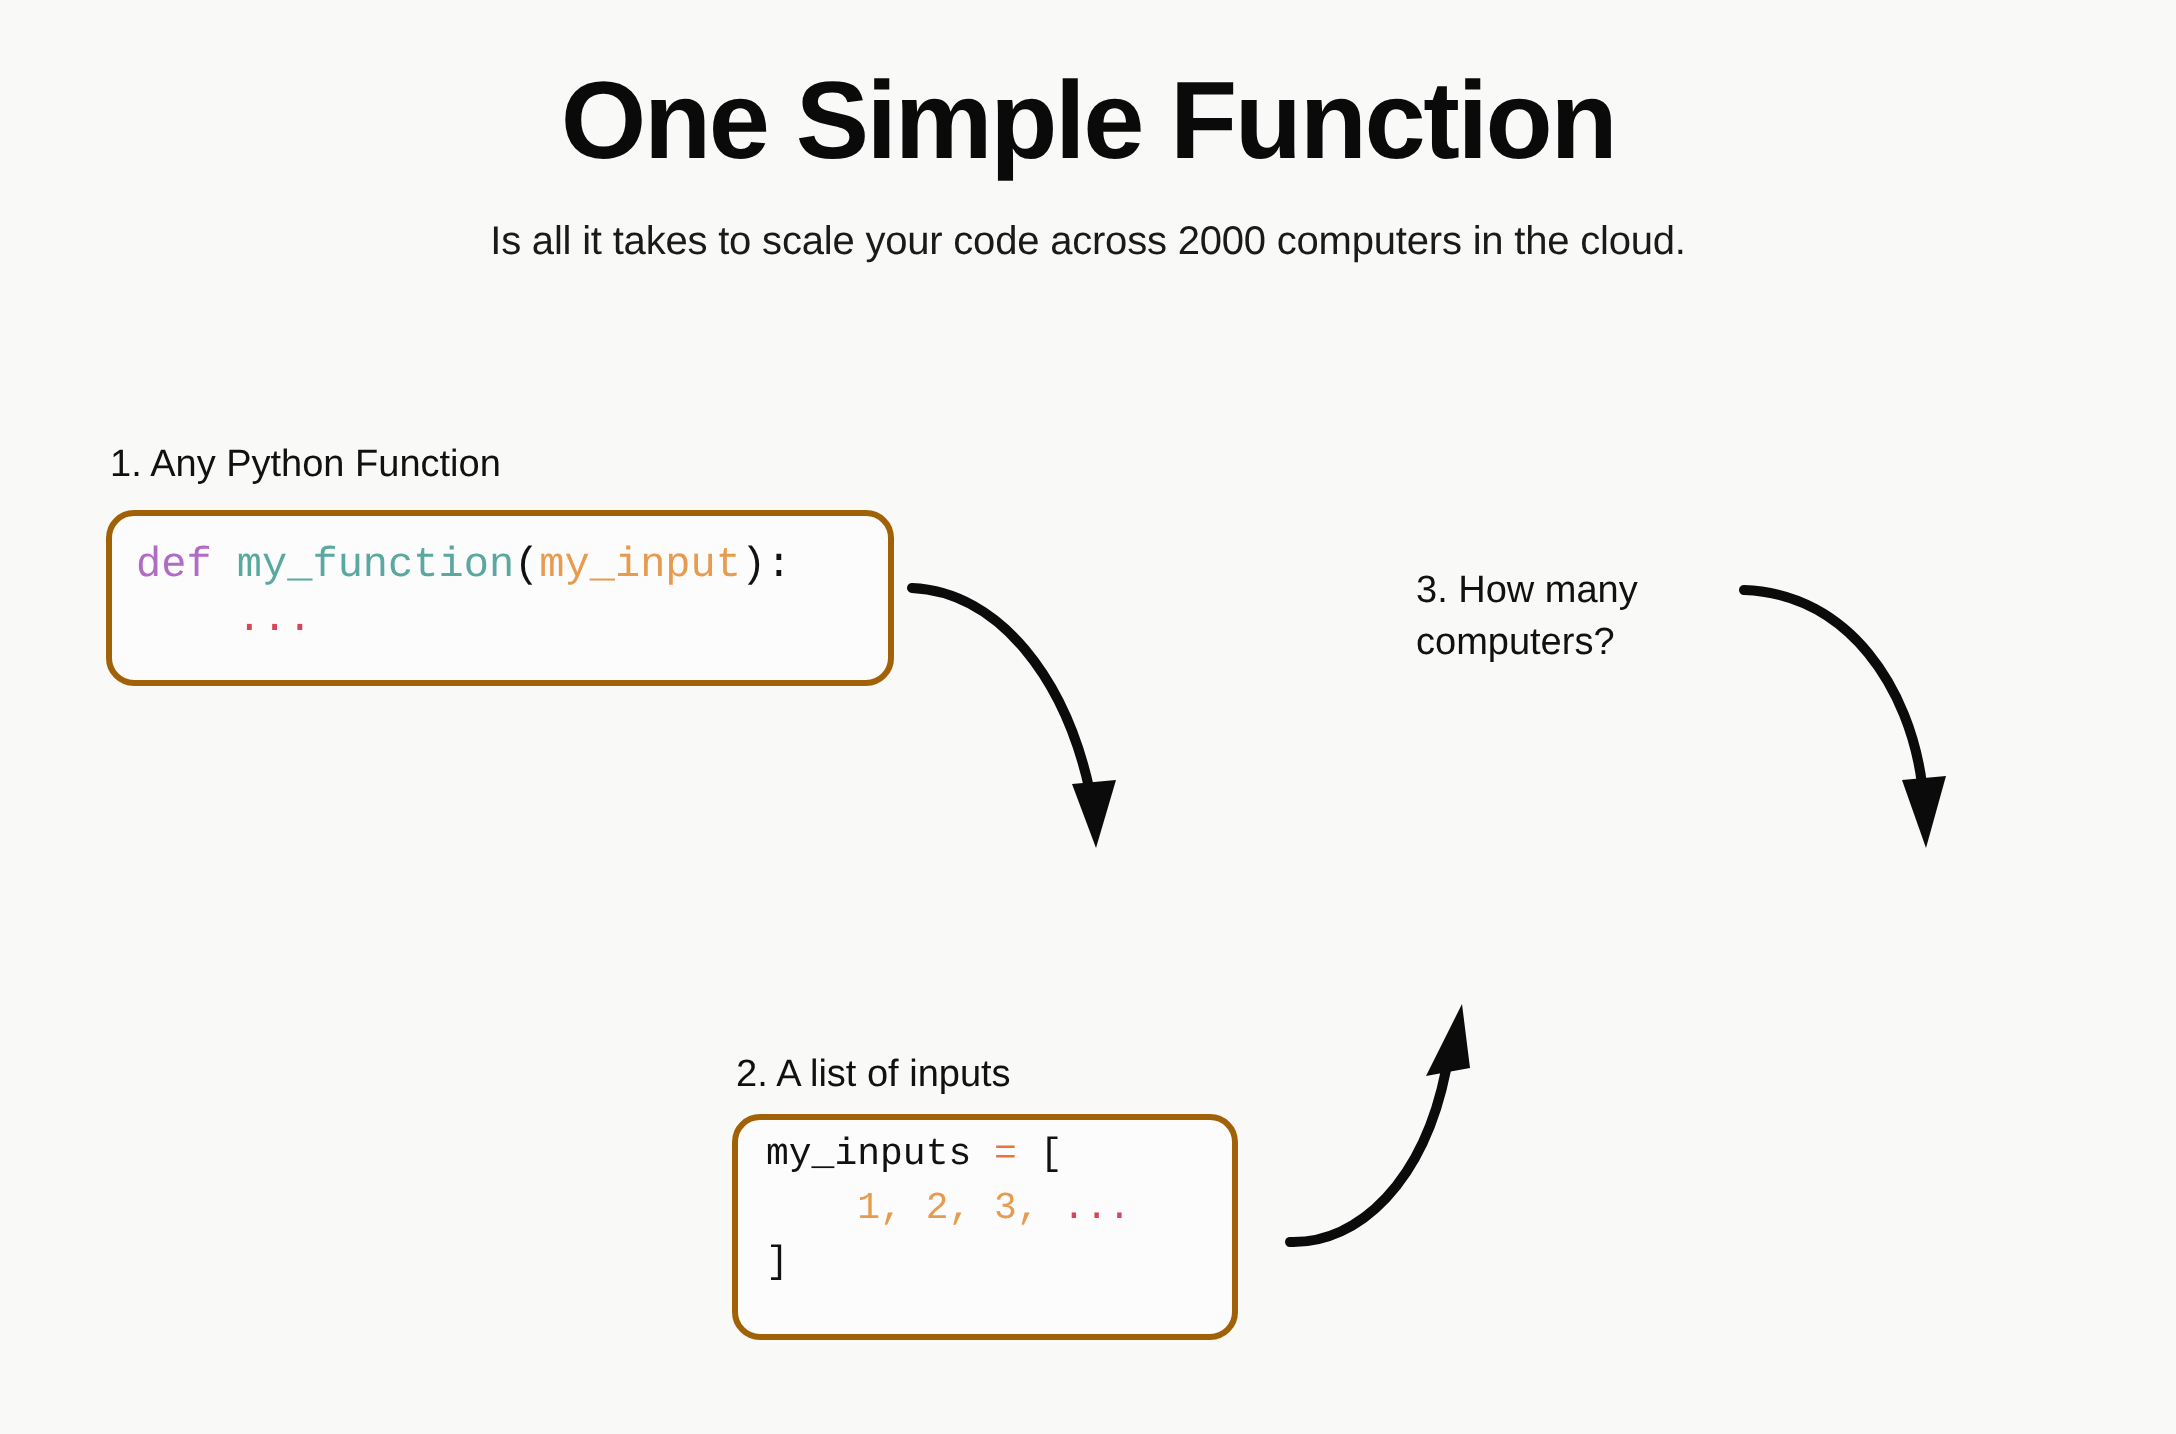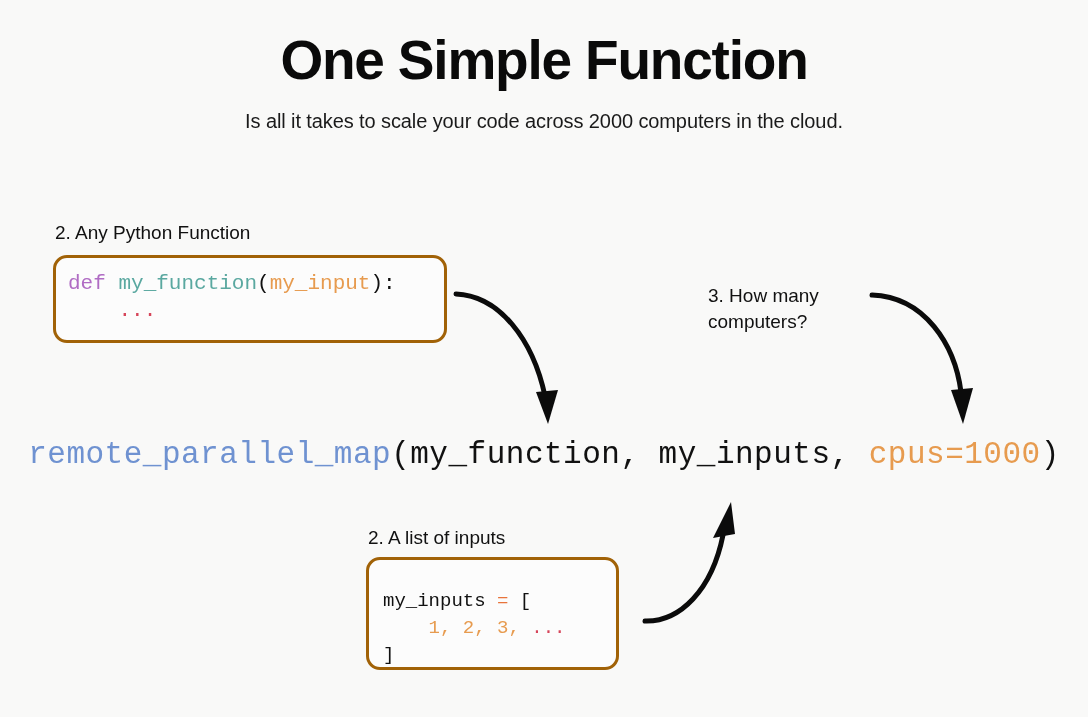--- a/index.html
+++ b/index.html
@@ -72,21 +72,21 @@
     top: 255px;
     width: 394px;
     height: 88px;
     padding: 12px 14px 10px 12px;
   }
   #box-2 {
     left: 366px;
     top: 557px;
     width: 253px;
     height: 113px;
-    padding: 28px 14px 10px 14px;
+    padding: 4px 14px 10px 14px;
   }
   .code-line {
     font-size: 21px;
     line-height: 27px;
     white-space: pre;
     color: #111111;
   }
   #box-2 .code-line { font-size: 19px; line-height: 27px; }
 
   .tok-kw   { color: #b06cc4; }
@@ -124,37 +124,36 @@
   }
 </style>
 </head>
 <body>
 
 <div id="stage">
 
   <div class="title">One Simple Function</div>
   <div class="subtitle">Is all it takes to scale your code across 2000 computers in the cloud.</div>
 
-  <div class="step-label" id="label-1">2. Any Python Function</div>
+  <div class="step-label" id="label-1">1. Any Python Function</div>
   <div class="step-label" id="label-2">2. A list of inputs</div>
   <div class="step-label" id="label-3">3. How many
 computers?</div>
 
   <div class="code-box" id="box-1">
     <div class="code-line"><span class="tok-kw">def </span><span class="tok-fn">my_function</span><span class="tok-punc">(</span><span class="tok-arg">my_input</span><span class="tok-punc">):</span></div>
     <div class="code-line"><span>    </span><span class="tok-dots">...</span></div>
   </div>
 
   <div class="code-box" id="box-2">
     <div class="code-line"><span class="tok-punc">my_inputs </span><span class="tok-op">=</span><span class="tok-punc"> [</span></div>
     <div class="code-line"><span>    </span><span class="tok-num">1, 2, 3, </span><span class="tok-dots">...</span></div>
     <div class="code-line"><span class="tok-punc">]</span></div>
   </div>
 
-  <div id="main-call"><span class="tok-call">remote_parallel_map</span><span>(</span><span>my_function, </span><span>my_inputs, </span><span class="tok-kwarg">cpus=1000</span><span>)</span></div>
 
   <svg class="arrows" viewBox="0 0 1088 717">
 
     <g>
       <path d="M 456 294 C 500 296 533 340 545 396" fill="none" stroke="#0b0b0b" stroke-width="5" stroke-linecap="round"></path>
       <path d="M 536 392 L 558 390 L 548 424 Z" fill="#0b0b0b"></path>
     </g>
 
     <g>
       <path d="M 645 621 C 680 622 712 590 723 535" fill="none" stroke="#0b0b0b" stroke-width="5" stroke-linecap="round"></path>

